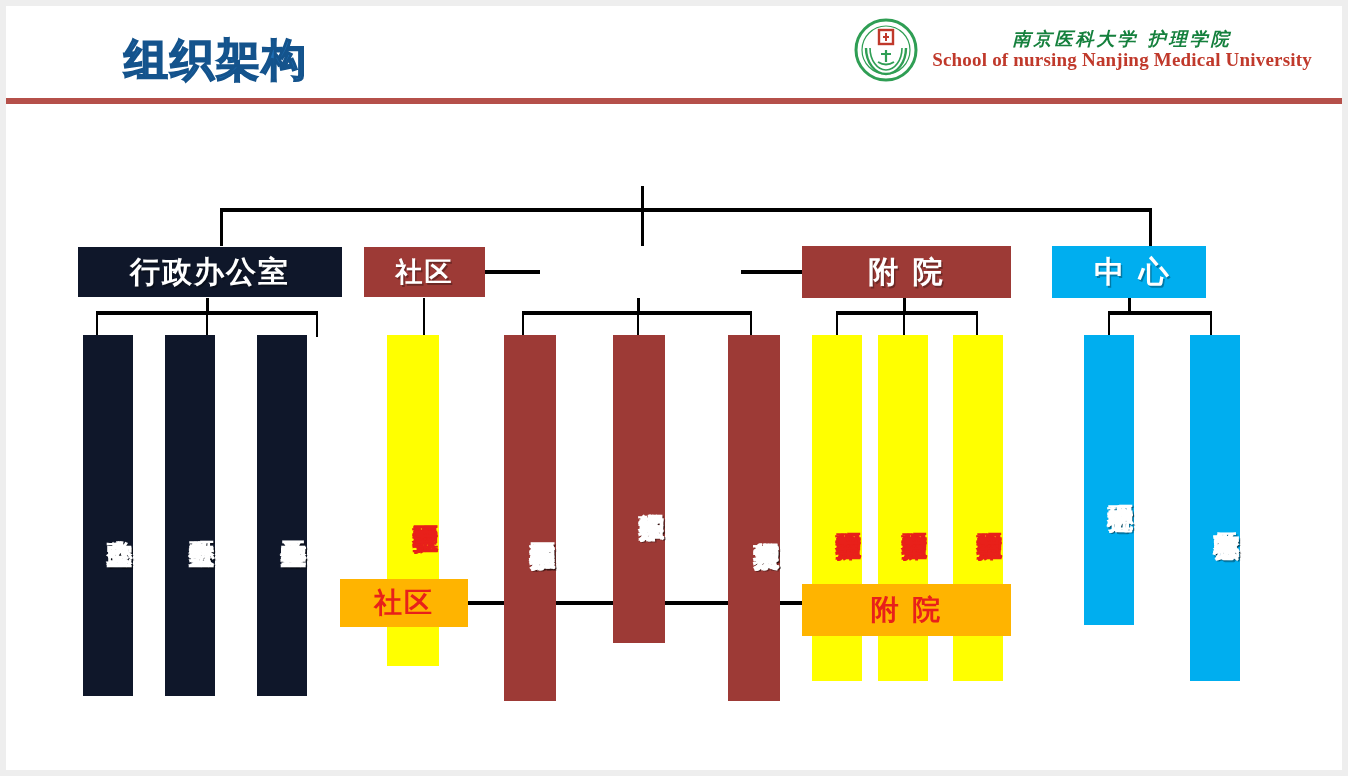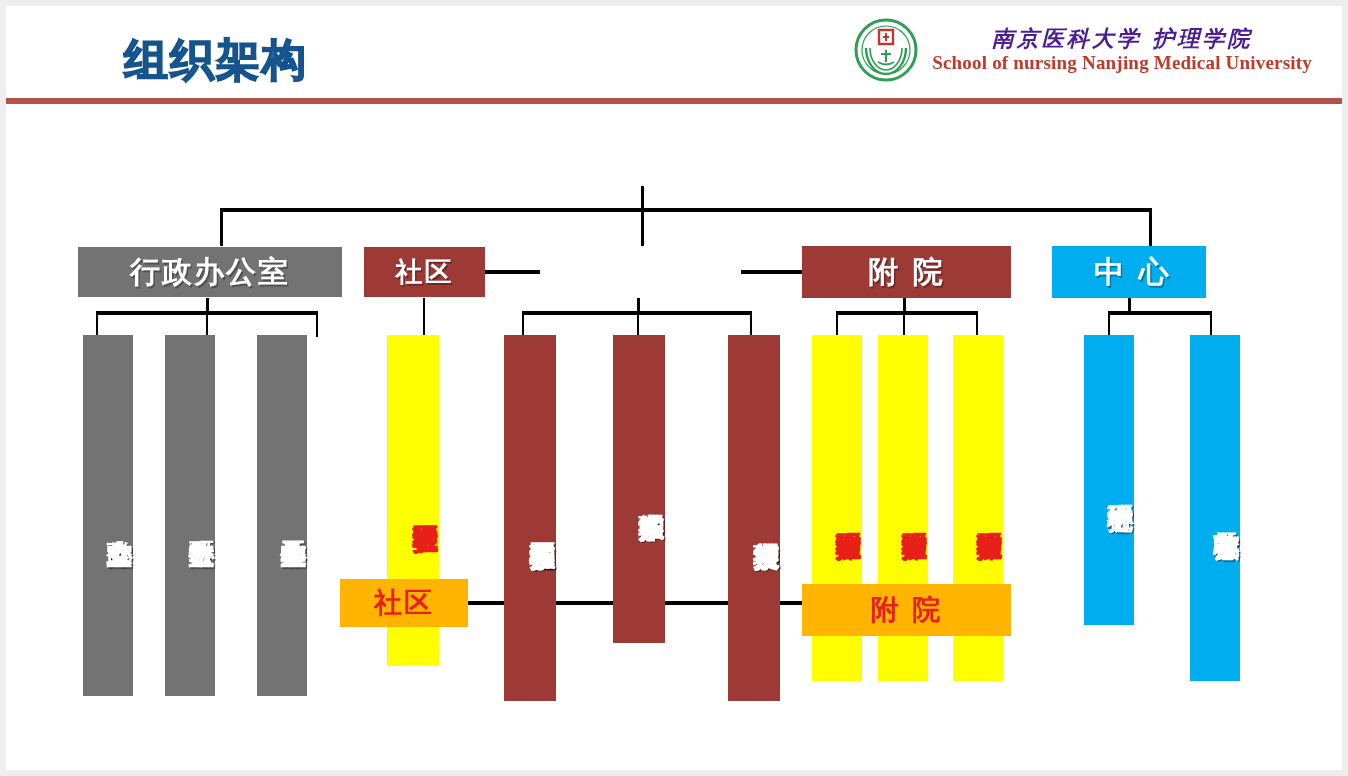--- a/index.html
+++ b/index.html
@@ -63,24 +63,24 @@
     width: 64px;
     height: 64px;
     flex: 0 0 64px;
   }
   #logo-text {
     text-align: center;
     line-height: 1.15;
   }
   #logo-cn {
     font-family: "DejaVu Serif", "Liberation Serif", serif;
-    font-size: 22px;
+    font-size: 18px;
     font-weight: bold;
     font-style: italic;
-    color: #4c1d95;
+    color: #15803d;
     letter-spacing: 3px;
     white-space: nowrap;
   }
   #logo-en {
     font-family: "Liberation Serif", "DejaVu Serif", serif;
     font-size: 19px;
     font-weight: bold;
     color: #c0392b;
     letter-spacing: 0.2px;
     white-space: nowrap;
@@ -117,21 +117,21 @@
     line-height: 1.02;
     letter-spacing: 0px;
     padding-top: 8px;
     align-items: flex-start;
   }
   .white-txt {
     color: #ffffff;
     text-shadow: 1.5px 1.5px 0 rgba(0,0,0,0.30);
   }
   .red-txt { color: #e8201a; }
-  .c-green-dark   { background: #737373; }
+  .c-green-dark   { background: #0f172a; }
   .c-maroon       { background: #9d3a36; }
   .c-cyan         { background: #00aeef; }
   .c-yellow       { background: #ffff00; }
   .c-orange       { background: #ffb400; }
 
   .line {
     position: absolute;
     background: #000000;
     z-index: 1;
   }

